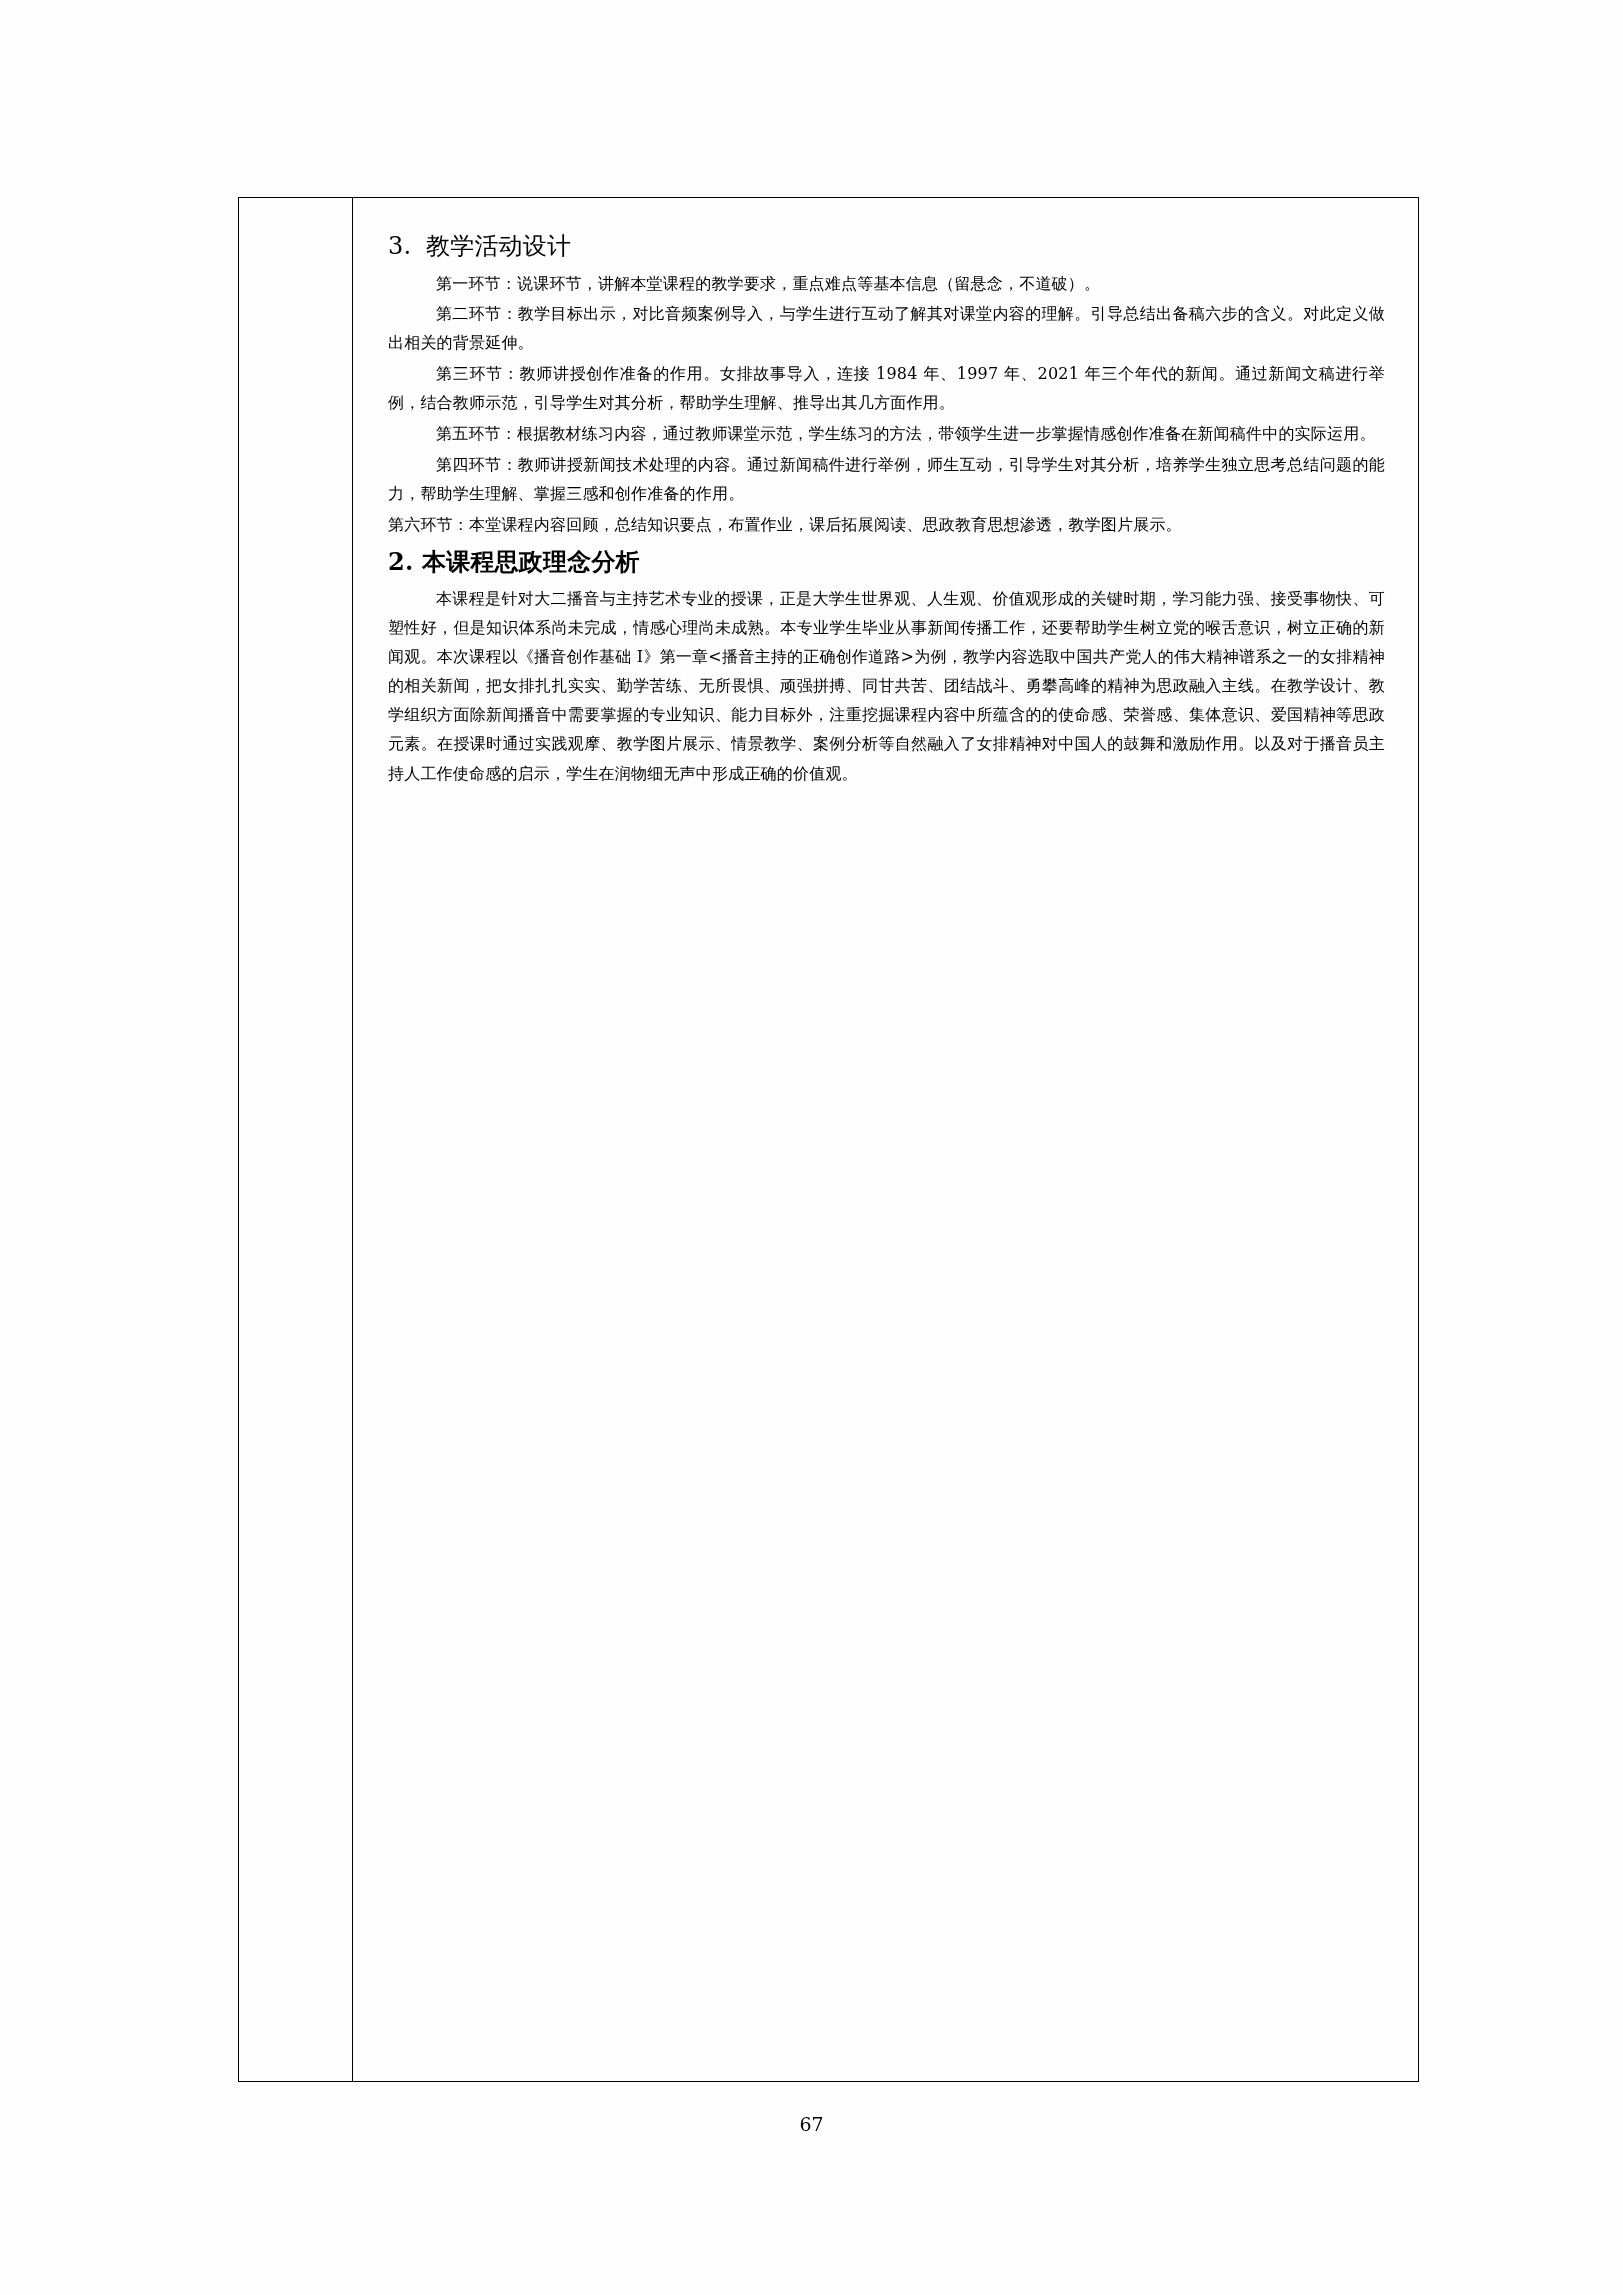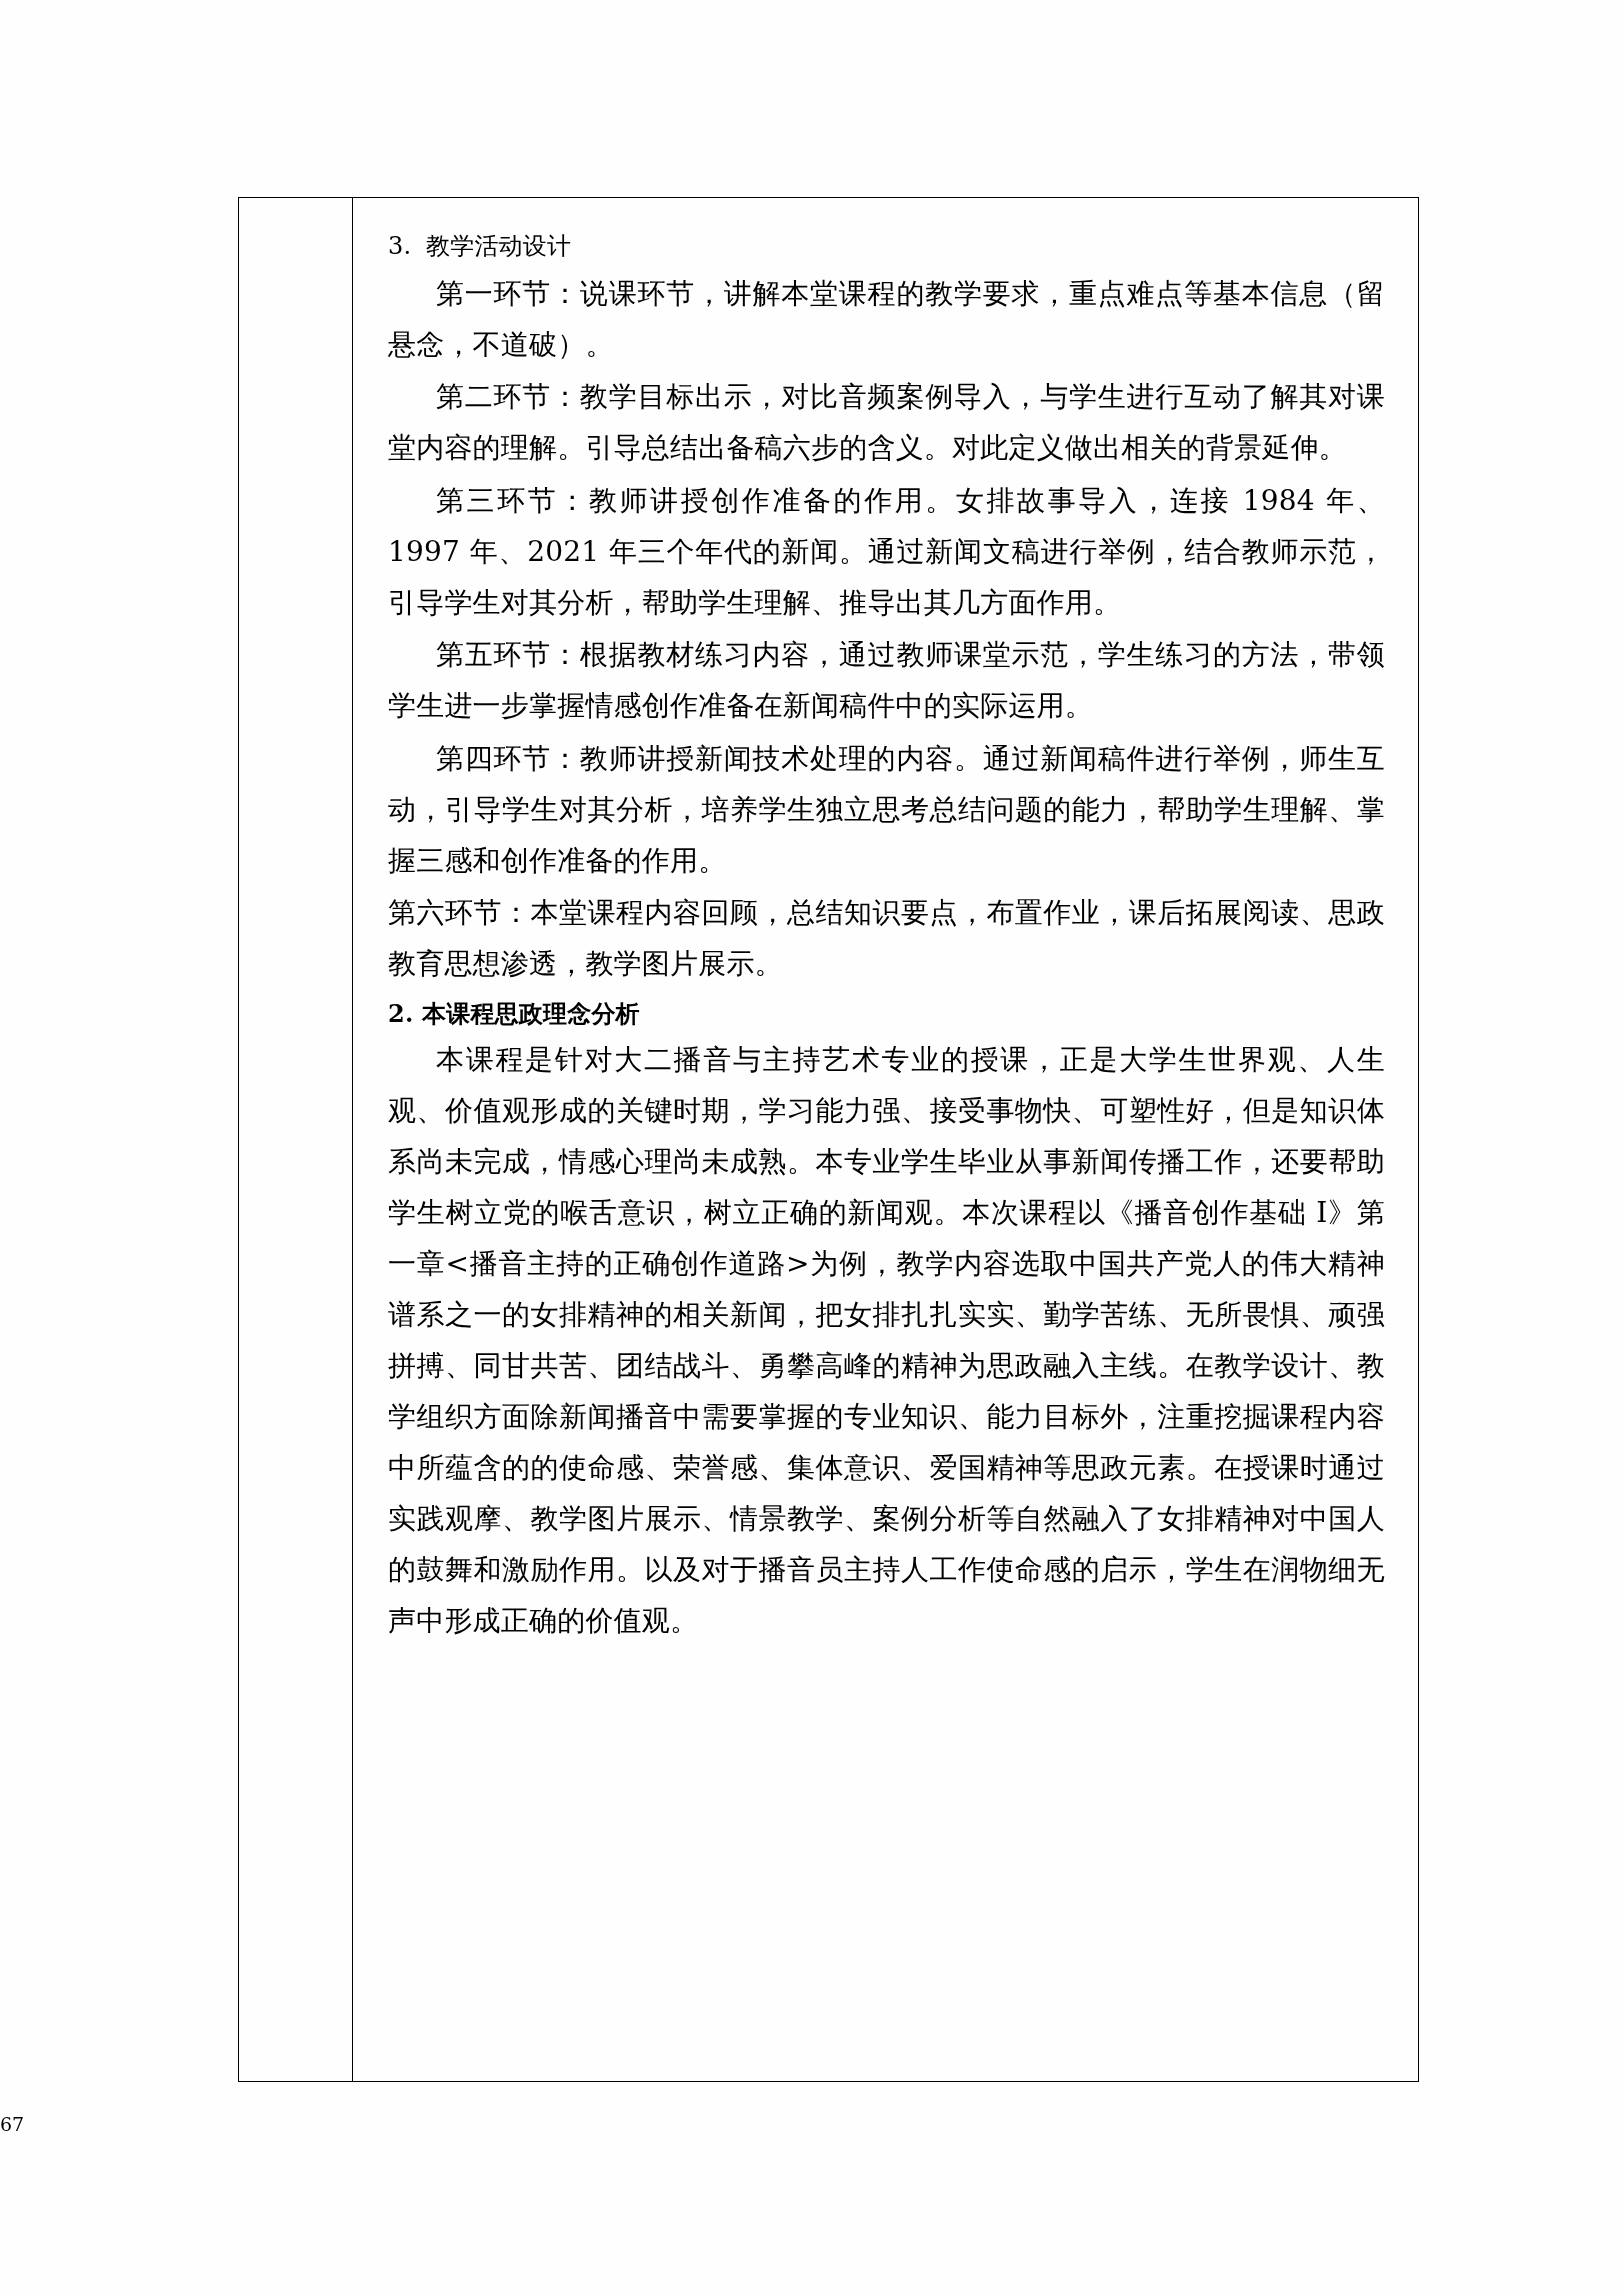--- a/index.html
+++ b/index.html
@@ -40,21 +40,21 @@
     box-sizing: border-box;
     flex: 0 0 94px;
   }
   .col-main {
     flex: 1 1 auto;
     box-sizing: border-box;
     padding: 27px 33px 16px 35px;
   }
   p {
     margin: 0;
-    font-size: 28px;
+    font-size: 16px;
     line-height: 1.82;
     text-align: justify;
     text-justify: inter-ideograph;
     letter-spacing: 0.2px;
   }
   .indent {
     text-indent: 48px;
   }
   .heading {
     font-size: 24px;
@@ -73,21 +73,21 @@
     margin: 0;
   }
   .para-block {
     margin-bottom: 1.6px;
   }
   .pagenum {
     position: absolute;
     top: 2113px;
     left: 0;
     width: 1623px;
-    text-align: left;
+    text-align: center;
     font-size: 19px;
     font-family: "DejaVu Serif", "Liberation Serif", serif;
   }
 </style>
 </head>
 <body>
 
 <div class="page">
 
   <div class="doc-table">

